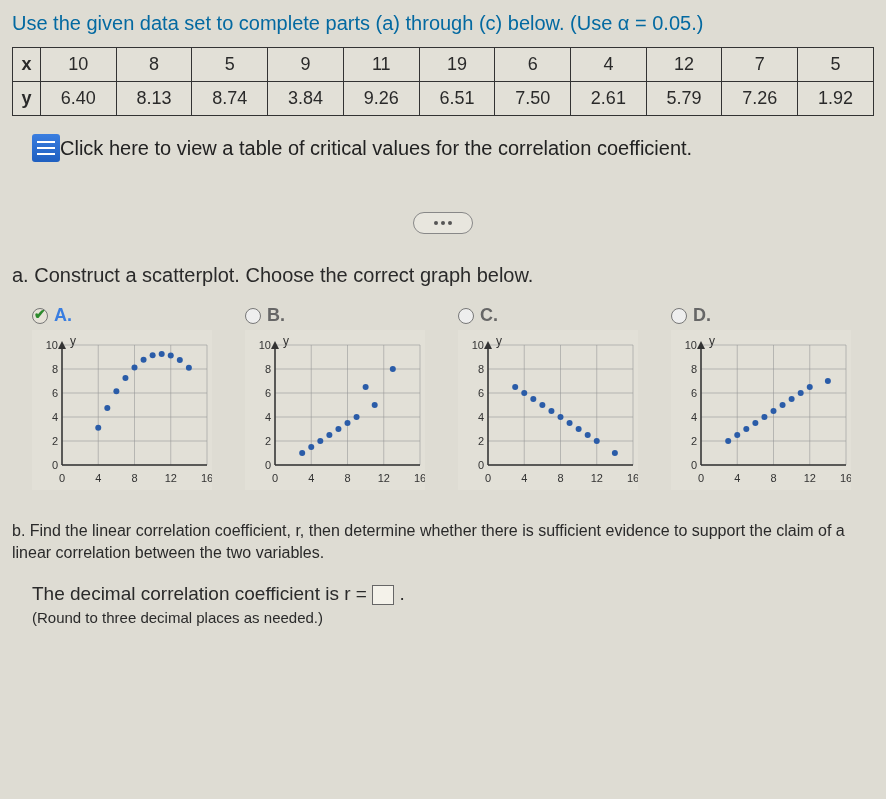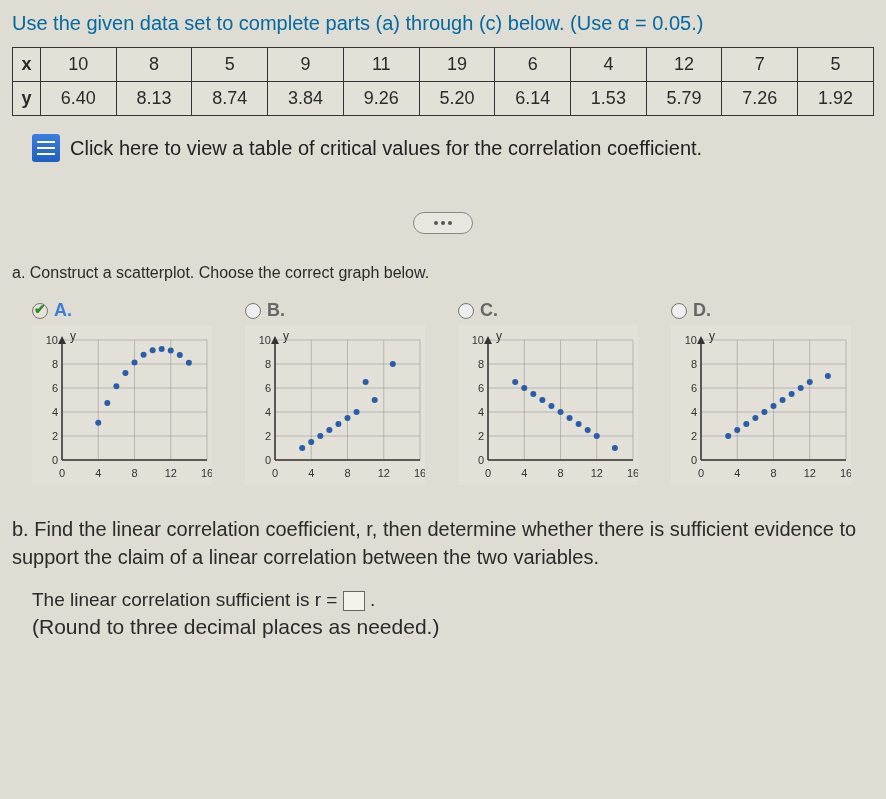--- a/index.html
+++ b/index.html
@@ -28,21 +28,20 @@
     font-size: 18px;
     background: #e2e0d7;
   }
   table.data-table .row-header {
     font-weight: bold;
     width: 28px;
   }
   .link-row {
     display: flex;
     align-items: center;
-    gap: 10px;
     margin-bottom: 50px;
     margin-left: 20px;
   }
   .link-icon {
     width: 28px;
     height: 28px;
     background: linear-gradient(#3a7ee0,#1f5fc0);
     border-radius: 3px;
     position: relative;
   }
@@ -72,21 +71,21 @@
     border: 1px solid #888;
     border-radius: 11px;
     display:flex; align-items:center; justify-content:center;
     gap:3px;
     background:#e8e6de;
   }
   .more-pill span {
     width:4px; height:4px; border-radius:50%; background:#555;
   }
   .part-text {
-    font-size: 16px;
+    font-size: 20px;
     margin-bottom: 18px;
   }
   .options-row {
     display: flex;
     gap: 10px;
     margin-bottom: 30px;
     padding-left: 20px;
   }
   .option {
     flex: 1;
@@ -108,37 +107,37 @@
   }
   .opt-letter { font-size:18px; font-weight:bold; color:#666;}
   .opt-letter.selected { color:#3a7ee0; }
   .chart {
     width: 180px; height: 160px;
     position: relative;
     background:#e2e0d7;
   }
   .chart svg { position:absolute; top:0; left:0; }
   .part-b {
-    font-size: 20px;
+    font-size: 16px;
     line-height:1.4;
     margin-bottom:18px;
   }
   .answer-row {
     font-size: 19px;
     margin-left:20px;
   }
   .answer-input {
     width:22px; height:20px;
     border:1px solid #666;
     display:inline-block;
     vertical-align:middle;
     background:#f4f2ea;
   }
   .round-note {
-    font-size:21px;
+    font-size:15px;
     margin-left:20px;
     margin-top:4px;
   }
 </style>
 </head>
 <body>
 
 <div class="question-heading">Use the given data set to complete parts (a) through (c) below. (Use α = 0.05.)</div>
 
 <table class="data-table">
@@ -157,23 +156,23 @@
     <td>7</td>
     <td>5</td>
   </tr>
   <tr>
     <td class="row-header">y</td>
     <td>6.40</td>
     <td>8.13</td>
     <td>8.74</td>
     <td>3.84</td>
     <td>9.26</td>
-    <td>5.20</td>
-    <td>6.14</td>
-    <td>1.53</td>
+    <td>6.51</td>
+    <td>7.50</td>
+    <td>2.61</td>
     <td>5.79</td>
     <td>7.26</td>
     <td>1.92</td>
   </tr>
 </tbody>
   </table>
 
 <div class="link-row">
   <span class="link-icon"></span>
   <span class="link-text">Click here to view a table of critical values for the correlation coefficient.</span>
@@ -375,17 +374,17 @@
           <circle cx="138.75" cy="57" r="3" fill="#2a5ca8"></circle>
           <circle cx="156.875" cy="51" r="3" fill="#2a5ca8"></circle>
         </svg>
       </div>
   </div>
 </div>
 
 <div class="part-b">b. Find the linear correlation coefficient, r, then determine whether there is sufficient evidence to support the claim of a linear correlation between the two variables.</div>
 
 <div class="answer-row">
-  <span>The linear correlation sufficient is r = </span>
+  <span>The decimal correlation coefficient is r = </span>
   <span class="answer-input"></span>
   <span>.</span>
 </div>
 <div class="round-note">(Round to three decimal places as needed.)</div>
 
 </body></html>

